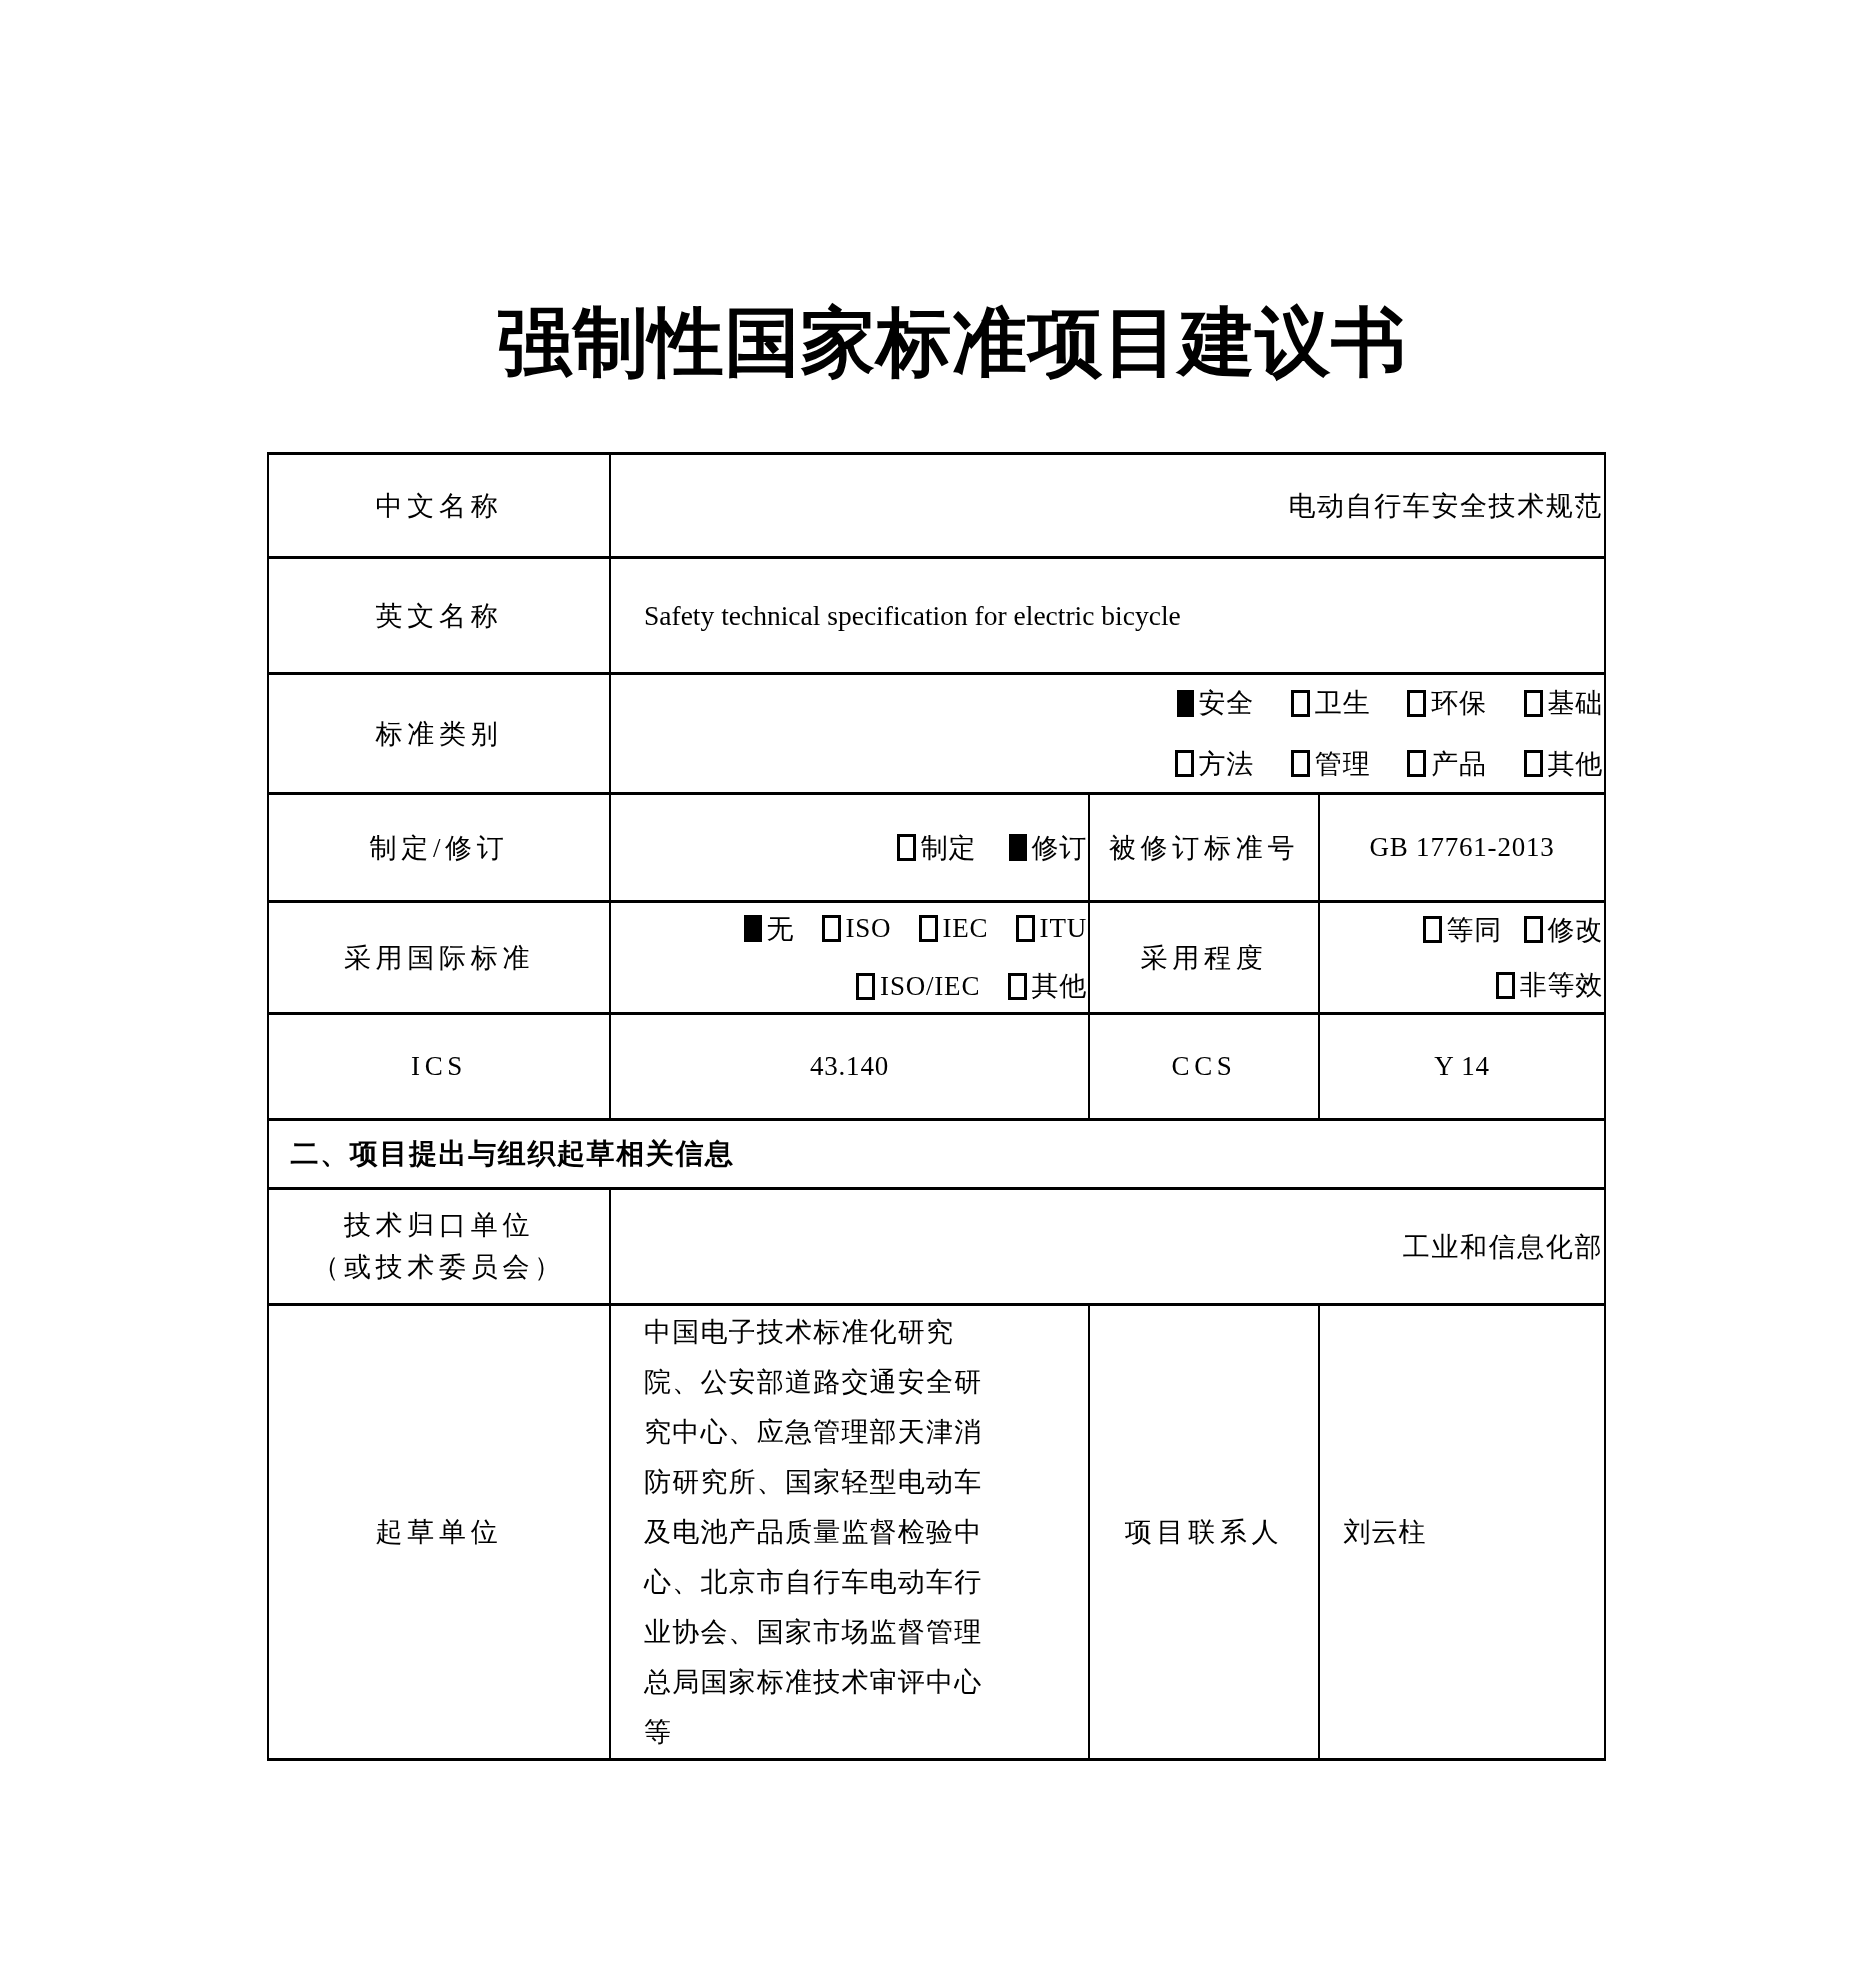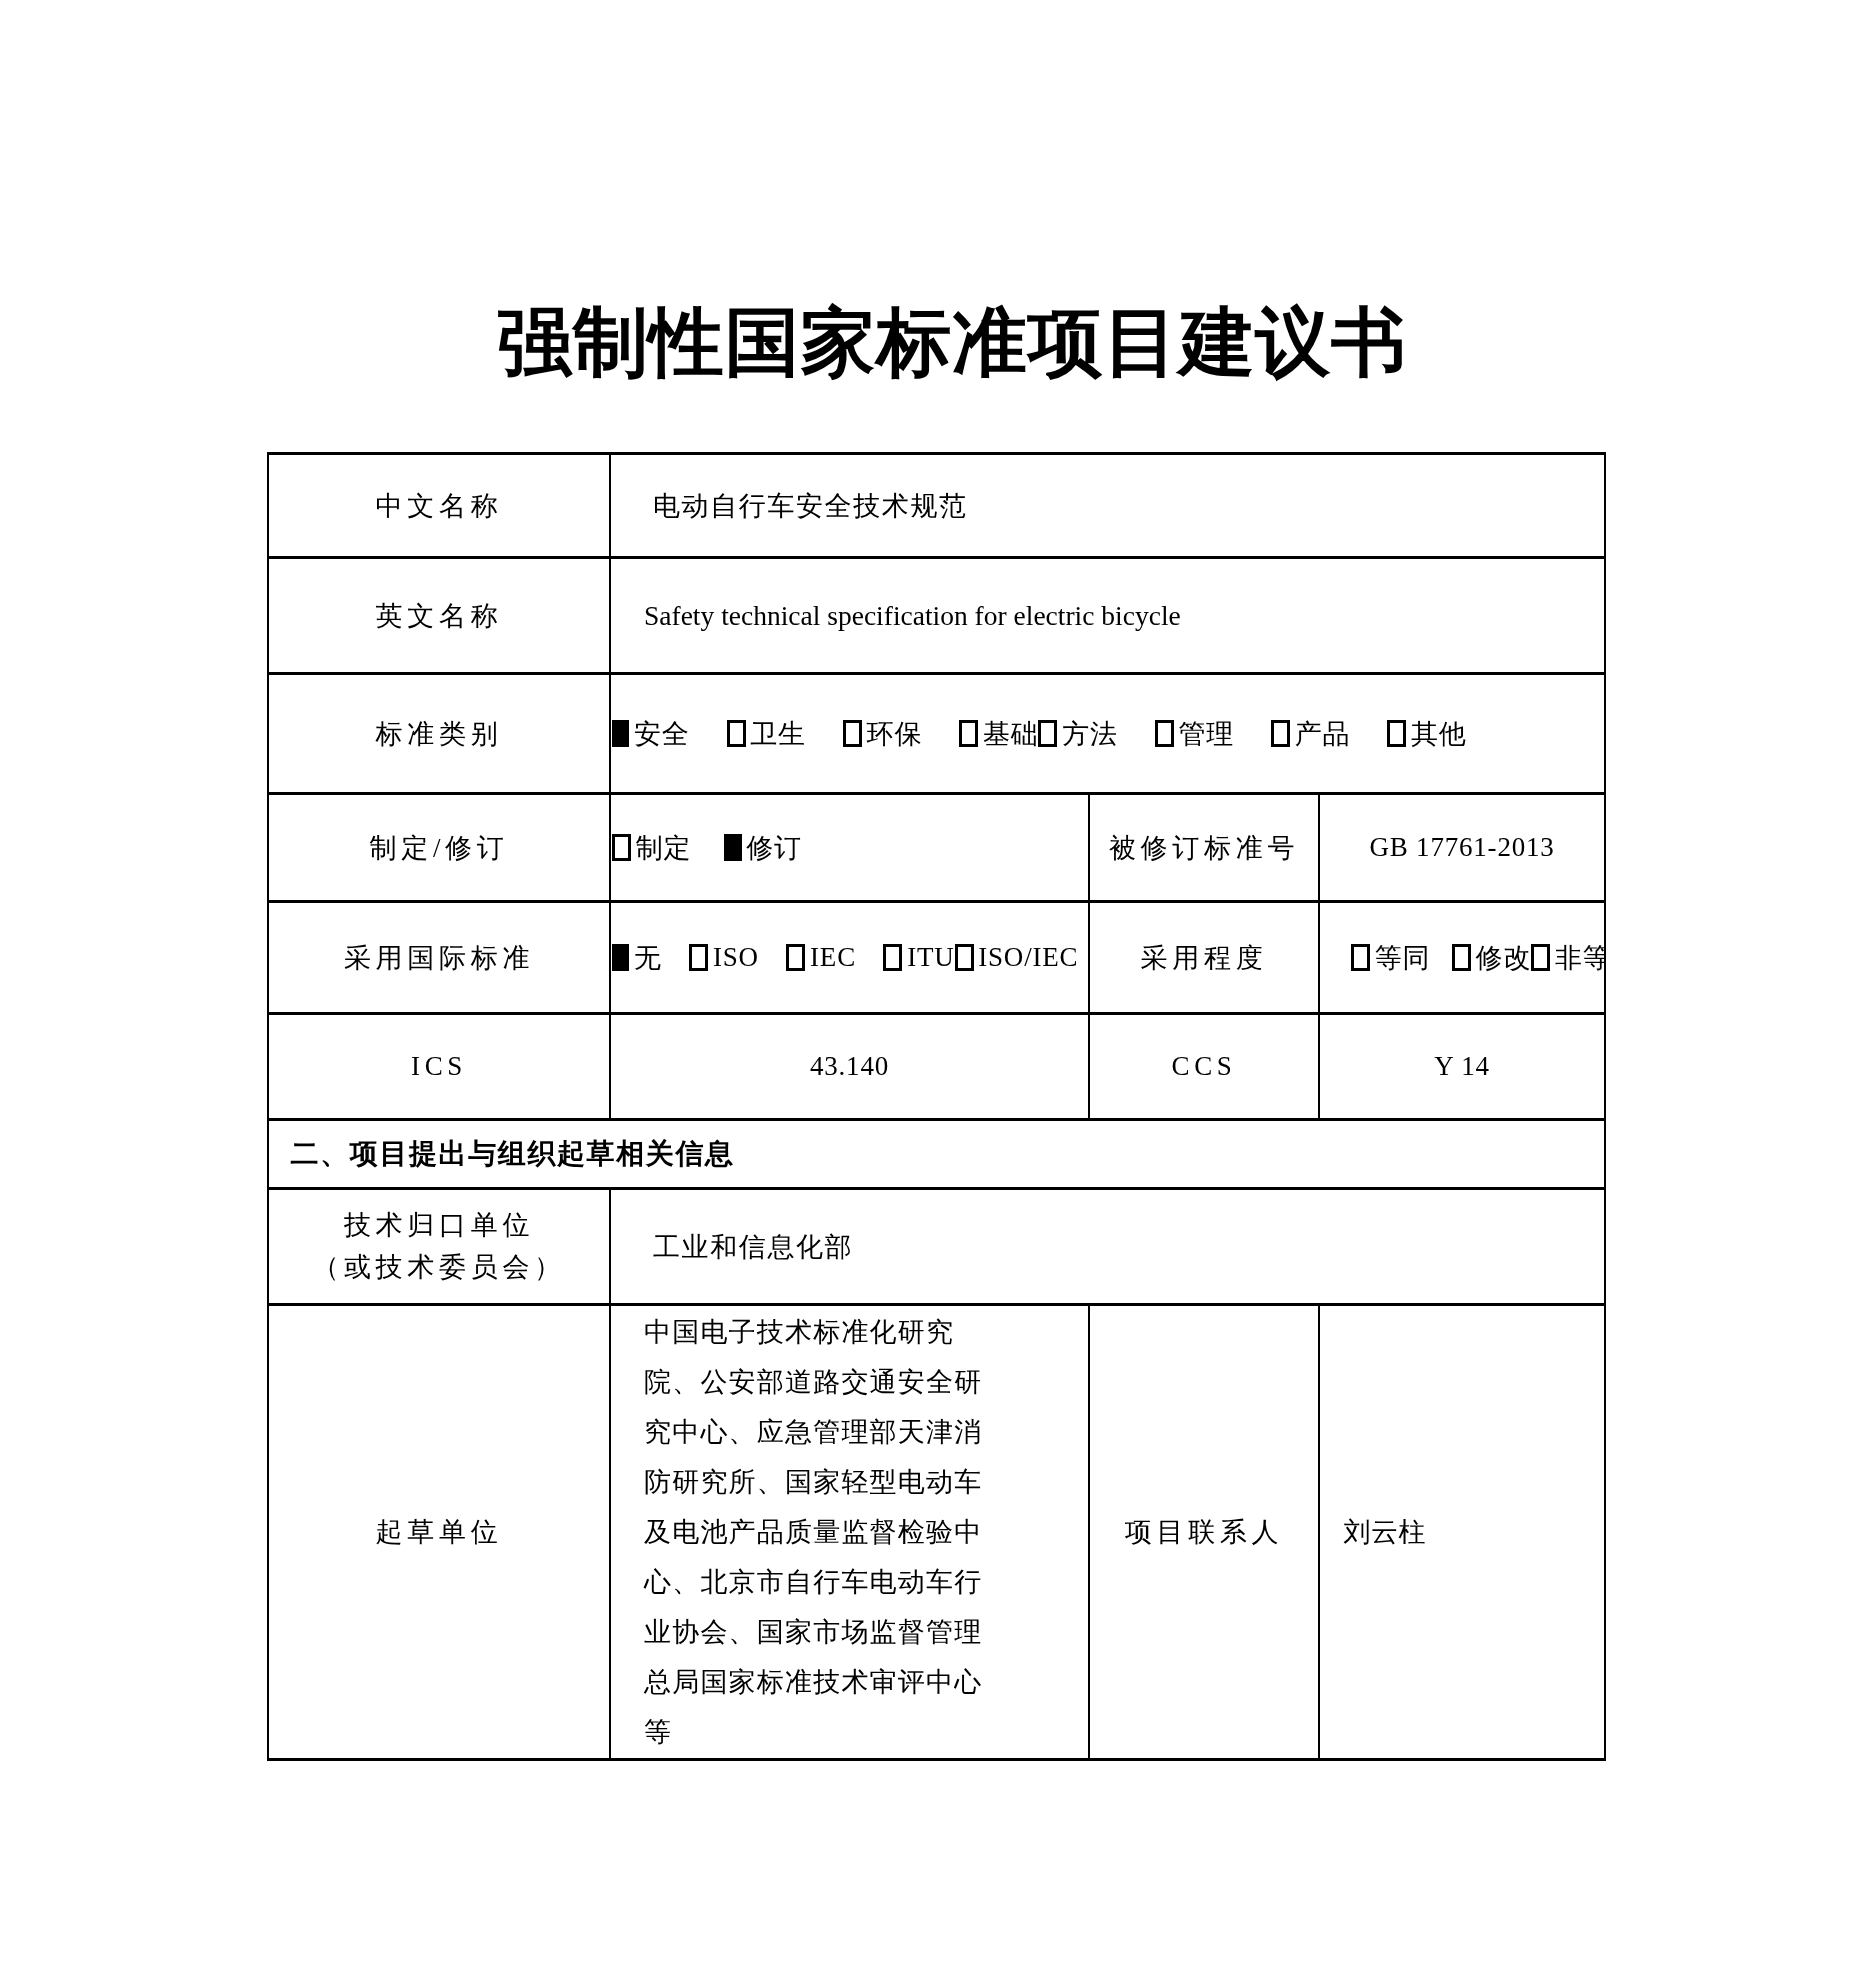--- a/index.html
+++ b/index.html
@@ -26,30 +26,30 @@
     vertical-align:middle;
     font-size:27px;
     overflow:hidden;
   }
   td.sec {
     font-weight:bold; text-align:left;
     padding-left:21.6px; font-size:28px; letter-spacing:1.6px;
   }
   td.lab { text-align:center; letter-spacing:4.7px; padding:0 18px; }
   td.cen { text-align:center; letter-spacing:0.8px; }
-  td.val { text-align:left; padding-left:42px; letter-spacing:1.6px;margin-left:38px; }
+  td.val { text-align:right; padding-left:42px; letter-spacing:1.6px;margin-left:38px; }
   td.val-en { text-align:left; padding-left:33px; font-size:27.5px; letter-spacing:0; }
   td.val-tight { text-align:left; padding-left:23.6px; letter-spacing:0.4px; }
   td.draft-val {
     text-align:left; padding-left:33px; padding-right:83px;
     line-height:50px; letter-spacing:1.2px; vertical-align:middle;
   }
   .two-line div { line-height:1.55; }
   
-  .cb-lines { display:flex; flex-direction:row; align-items:flex-start; row-gap:24.4px; }
+  .cb-lines { display:flex; flex-direction:column; align-items:flex-end; row-gap:24.4px; }
   .cb-line { display:flex; align-items:center; }
   .opt { display:inline-flex; align-items:center; white-space:nowrap; letter-spacing:0.8px; }
   .cb {
     display:inline-block; width:19px; height:27px;
     border:3.1px solid #000; box-sizing:border-box;
     margin-right:4.7px; flex:none; background:#fff;
   }
   .cb.checked { width:17.3px; border:0; background:#000; }
   .cb-lines.cat .cb-line { column-gap:37px; }
   .cb-lines.rev .cb-line { column-gap:33px; }

